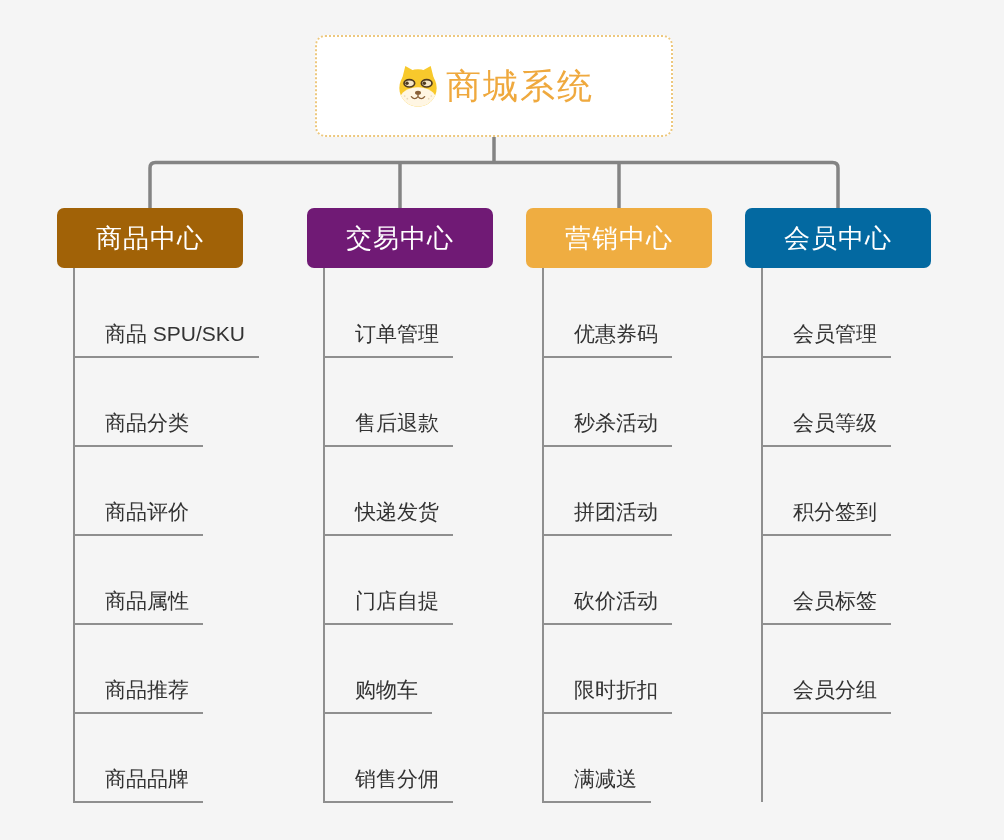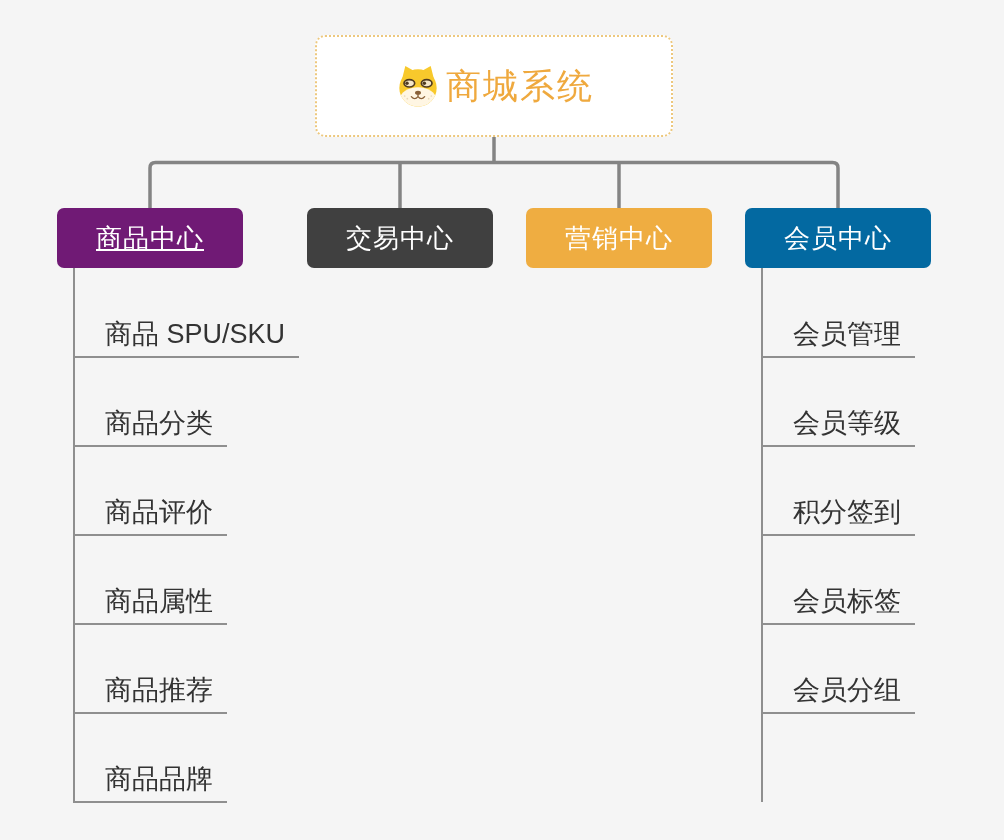--- a/index.html
+++ b/index.html
@@ -19,21 +19,21 @@
     position:absolute;top:208px;width:186px;height:60px;border-radius:7px;
     display:flex;align-items:center;justify-content:center;
     color:#FFFFFF;font-size:26px;letter-spacing:1px;cursor:pointer;
   }
   .b0{left:57px}.b1{left:307px}.b2{left:526px}.b3{left:745px}
   .col{position:absolute;top:268px;width:235px;height:545px;}
   .c0{left:73px}.c1{left:323px}.c2{left:542px}.c3{left:761px}
   .trunk{position:absolute;left:0;top:0;width:2px;height:534px;background:#8F8F8F;}
   .item{
     position:absolute;left:0;white-space:nowrap;
-    font-size:27px;line-height:28px;color:#333333;
+    font-size:21px;line-height:28px;color:#333333;
     padding:0 14px 8px 32px;border-bottom:2px solid #8F8F8F;cursor:pointer;
   }
   .i0{top:52px}.i1{top:141px}.i2{top:230px}.i3{top:319px}.i4{top:408px}.i5{top:497px}
 </style>
 </head>
 <body>
 
 <div class="canvas">
 
   <svg class="connectors" viewBox="0 0 1004 840" xmlns="http://www.w3.org/2000/svg">
@@ -63,44 +63,62 @@
       <ellipse cx="36" cy="42" rx="4.5" ry="3" fill="#8A6138"></ellipse>
       <path d="M36 42 V48 M26 48 Q31 54 36 48 Q41 54 46 48" stroke="#8A6138" stroke-width="2" fill="none" stroke-linecap="round"></path>
       <circle cx="16" cy="47" r="1.3" fill="#E8D9B9"></circle>
       <circle cx="20" cy="51" r="1.3" fill="#E8D9B9"></circle>
       <circle cx="56" cy="47" r="1.3" fill="#E8D9B9"></circle>
       <circle cx="52" cy="51" r="1.3" fill="#E8D9B9"></circle>
     </svg>
     <span class="root-title">商城系统</span>
   </div>
 
-  <div class="branch b0" style="background-color: #701a75; text-decoration: underline;">
+  <div class="branch b0" style="background-color: #a16207;">
     <span>商品中心</span>
   </div>
-  <div class="branch b1" style="background-color: #404040;">
+  <div class="branch b1" style="background-color: #701a75;">
     <span>交易中心</span>
   </div>
   <div class="branch b2" style="background-color: rgb(239, 173, 65);">
     <span>营销中心</span>
   </div>
   <div class="branch b3" style="background-color: #0369a1;">
     <span>会员中心</span>
   </div>
 
   <div class="col c0">
     <div class="trunk"></div>
     <div class="item i0">商品 SPU/SKU</div>
     <div class="item i2">商品评价</div>
     <div class="item i1">商品分类</div>
     <div class="item i3">商品属性</div>
     <div class="item i4">商品推荐</div>
     <div class="item i5">商品品牌</div>
   </div>
 
+  <div class="col c1">
+    <div class="trunk"></div>
+    <div class="item i0">订单管理</div>
+    <div class="item i1">售后退款</div>
+    <div class="item i2">快递发货</div>
+    <div class="item i3">门店自提</div>
+    <div class="item i4">购物车</div>
+    <div class="item i5">销售分佣</div>
+  </div>
 
+  <div class="col c2">
+    <div class="trunk"></div>
+    <div class="item i0">优惠券码</div>
+    <div class="item i1">秒杀活动</div>
+    <div class="item i2">拼团活动</div>
+    <div class="item i3">砍价活动</div>
+    <div class="item i4">限时折扣</div>
+    <div class="item i5">满减送</div>
+  </div>
 
   <div class="col c3">
     <div class="trunk"></div>
     <div class="item i0">会员管理</div>
     <div class="item i1">会员等级</div>
     <div class="item i2">积分签到</div>
     <div class="item i3">会员标签</div>
     <div class="item i4">会员分组</div>
   </div>
 

